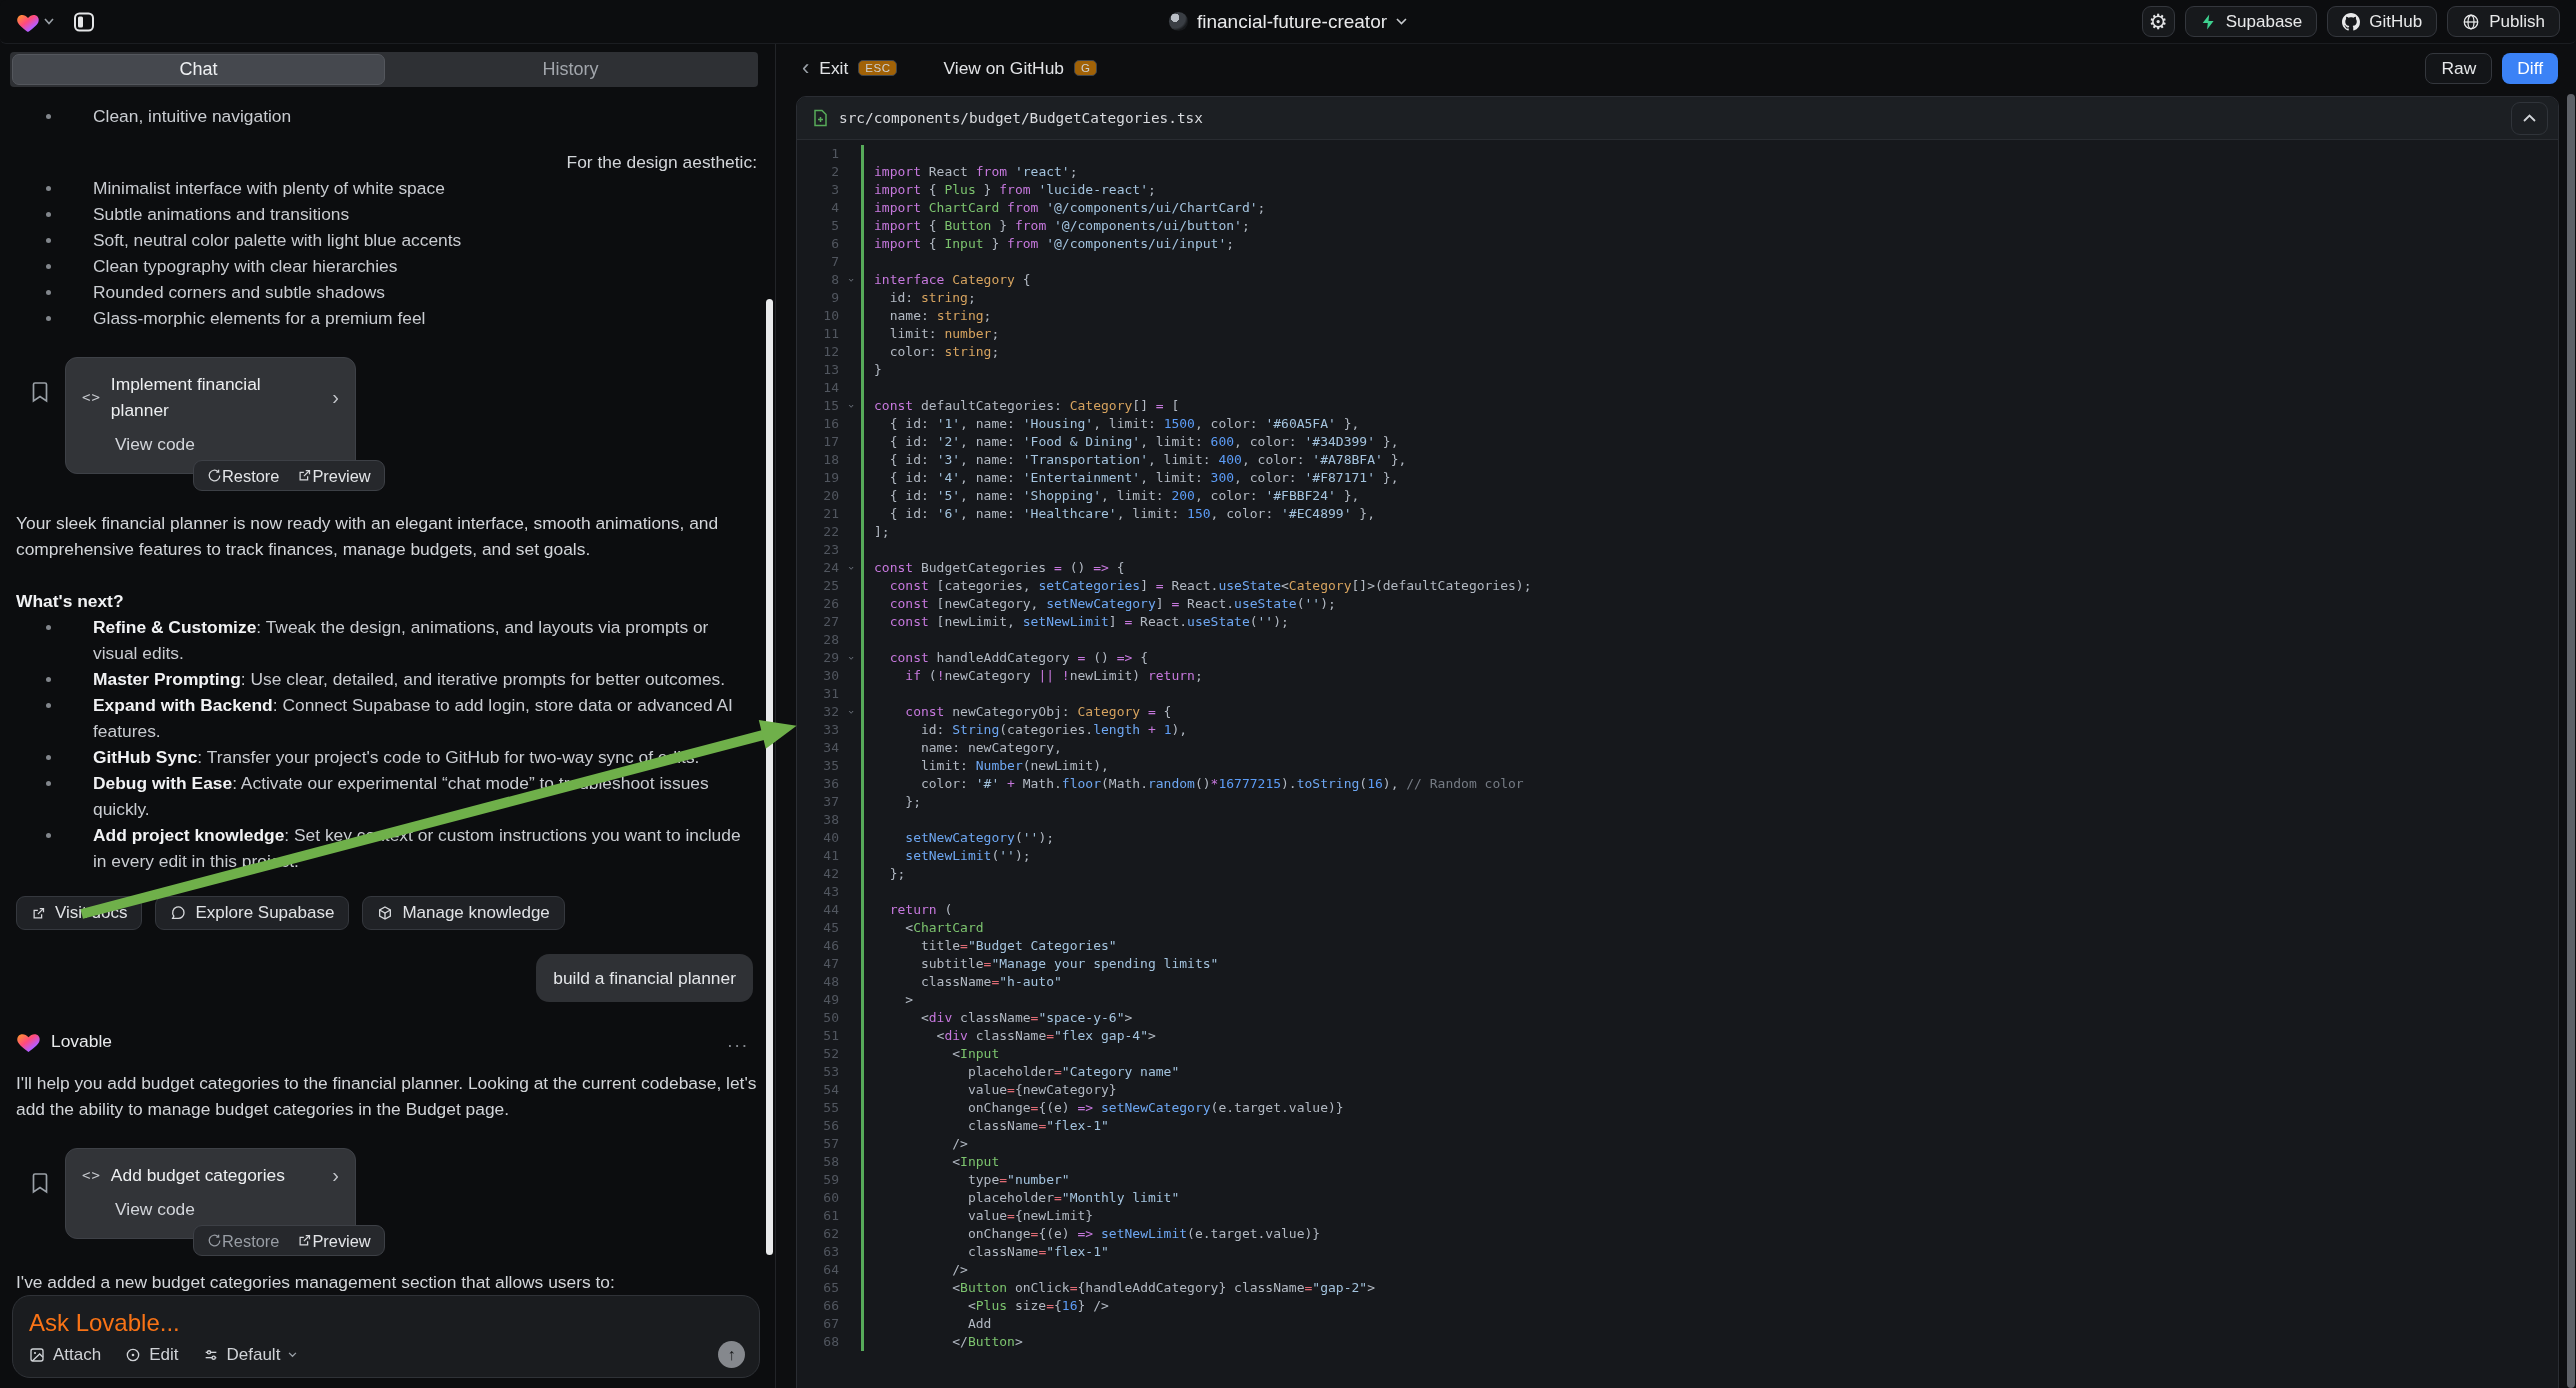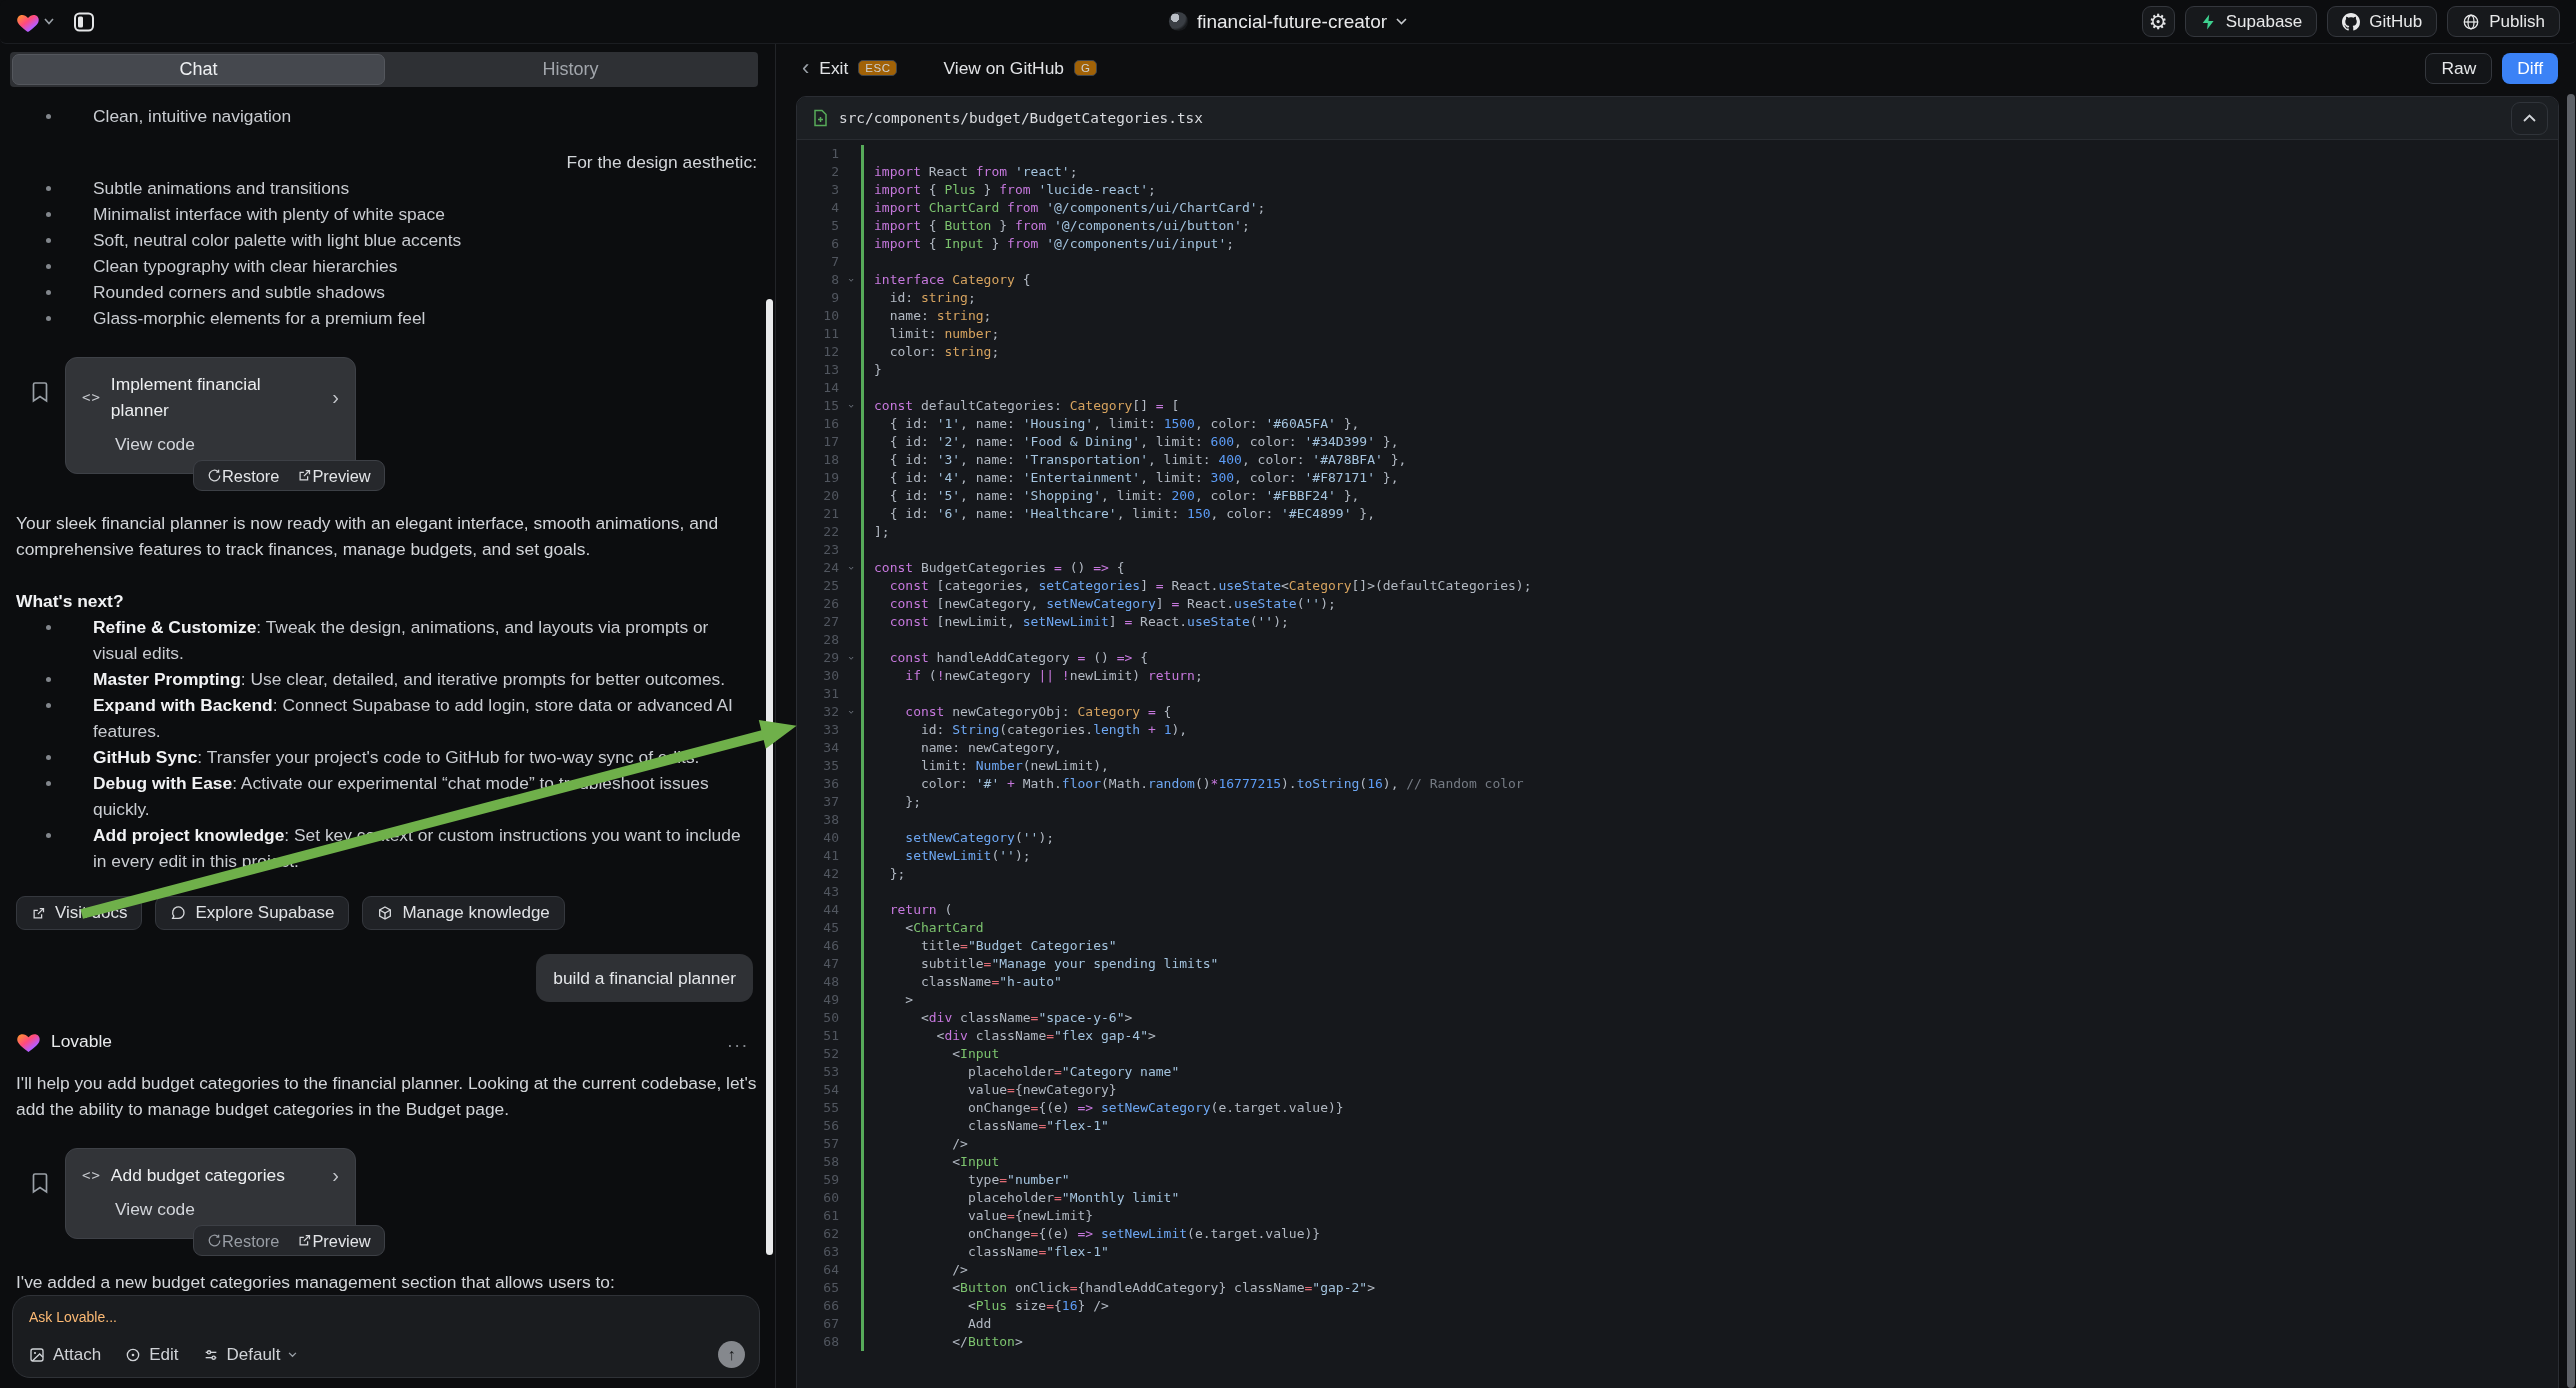--- a/index.html
+++ b/index.html
@@ -65,21 +65,21 @@
   
   .lov-row{display:flex;align-items:center;gap:10px;padding-right:8px;}
   .lov-name{font-size:17.4px;color:#e8eaec;}
   .lov-row .spacer{flex:1;}
   .dots{color:#84888e;font-size:19px;letter-spacing:2px;}
   
   .chat-thumb{position:absolute;right:2px;top:255px;height:956px;width:7px;background:#e9eaeb;border-radius:4px;}
   
   .input-box{position:absolute;left:12px;right:15px;bottom:10px;height:83px;background:#1a1c1f;
     border:1px solid #2f3237;border-radius:18px;padding:13px 16px;}
-  .input-ph{color:#fdba74;font-size:14px;}
+  .input-ph{color:#f97316;font-size:24px;}
   .input-actions{position:absolute;left:16px;right:14px;bottom:9px;display:flex;align-items:center;gap:24px;}
   .in-act{display:flex;align-items:center;gap:8px;color:#d0d3d7;font-size:17px;cursor:pointer;}
   .send-btn{margin-left:auto;width:27px;height:27px;border-radius:50%;background:#85888d;display:flex;
     align-items:center;justify-content:center;color:#17181a;font-size:16px;font-weight:700;cursor:pointer;}
   
   .code-panel{flex:1;position:relative;background:#0d0e10;}
   .code-topbar{height:48px;display:flex;align-items:center;padding:0 18px 0 26px;}
   .ct-group{display:flex;align-items:center;gap:10px;color:#e1e3e6;font-size:17.4px;}
   .chev-left{color:#9aa0a7;font-size:22px;line-height:1;}
   .kbd{border:1px solid #3e434a;background:#a16207;border-radius:5px;padding:1px 6px;font-size:11.5px;
@@ -208,22 +208,22 @@
 
     <div class="chat-scroll">
       <ul class="blist">
         <li>Clean, intuitive navigation</li>
       </ul>
 
       <p class="para mt20">For the design aesthetic:</p>
 
       <ul class="blist mt16">
 
-      <li>Subtle animations and transitions</li>
-          <li>Minimalist interface with plenty of white space</li>
+      <li>Minimalist interface with plenty of white space</li>
+          <li>Subtle animations and transitions</li>
           <li>Soft, neutral color palette with light blue accents</li>
           <li>Clean typography with clear hierarchies</li>
           <li>Rounded corners and subtle shadows</li>
           <li>Glass-morphic elements for a premium feel</li>
         </ul>
 
       <div class="card-row mt26">
         <span class="bookmark">
           <svg class="ic" width="20" height="22" viewBox="0 0 20 22">
               <path d="M5 2h10a1.5 1.5 0 0 1 1.5 1.5V20l-6.5-4.4L3.5 20V3.5A1.5 1.5 0 0 1 5 2z" fill="none" stroke="#9aa0a7" stroke-width="1.7"></path>

